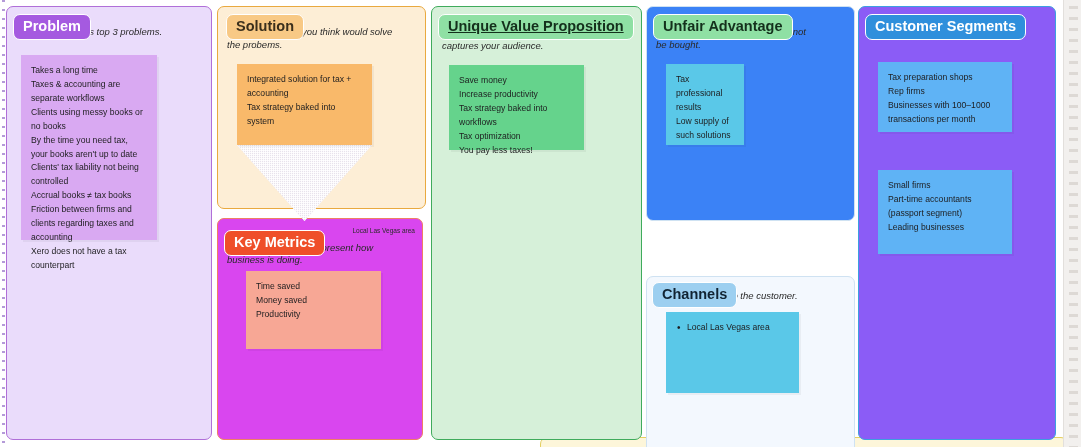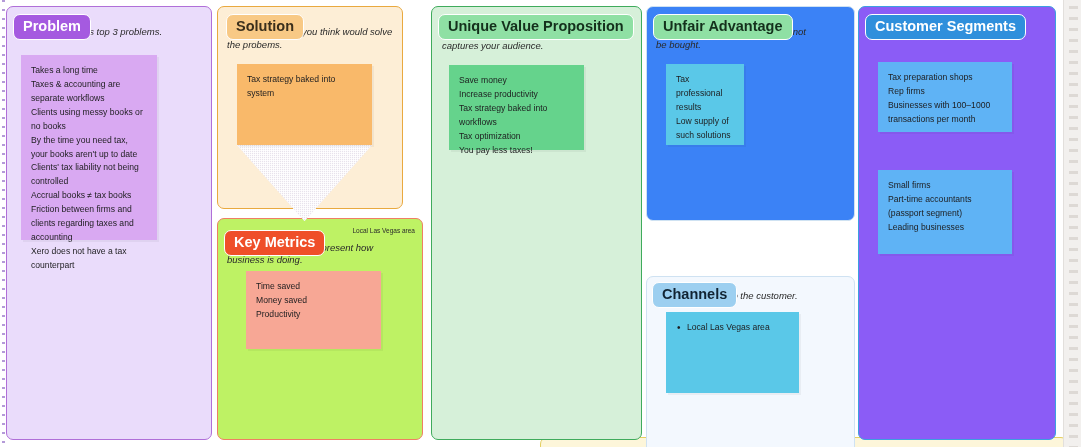--- a/index.html
+++ b/index.html
@@ -52,21 +52,21 @@
   
   .panel {
     position: absolute;
     border-radius: 7px;
     overflow: visible;
   }
 
   
   .p-problem   { background:#eadcfb; border:1.5px solid #b06fd8; }
   .p-solution  { background:#fdeed6; border:1.5px solid #e9a93f; }
-  .p-metrics   { background:#bef264; border:1.5px solid #ef7f63; }
+  .p-metrics   { background:#d946ef; border:1.5px solid #ef7f63; }
   .p-uvp       { background:#d6f0d9; border:1.5px solid #3fab5c; }
   .p-unfair    { background:#3b82f6; border:1.5px solid #cfe2f2; }
   .p-channels  { background:#f3f8fe; border:1.5px solid #cfe2f2; }
   .p-segments  { background:#8b5cf6; border:1.5px solid #3d9fe0; }
   .p-bottom    { background:#fdf6da; border:1.5px solid #e4cf63; }
 
   
   .badge {
     position: absolute;
     display: inline-block;
@@ -162,46 +162,47 @@
       <div>Taxes &amp; accounting are separate workflows</div>
       <div>Clients using messy books or no books</div>
       <div>By the time you need tax, your books aren't up to date</div>
       <div>Clients' tax liability not being controlled</div>
       <div>Accrual books ≠ tax books</div>
       <div>Friction between firms and clients regarding taxes and accounting</div>
       <div>Xero does not have a tax counterpart</div>
     </div>
   </div>
 
-  <div class="panel p-solution" style="left:217px; top:6px; width:186px; height:203px;">
+  <div class="panel p-solution" style="left:217px; top:6px; width:209px; height:203px;">
     <div class="badge b-solution" style="left:8px; top:7px;">Solution</div>
     <div class="hint" style="left:66px; top:18px;">ons you think would solve</div>
     <div class="hint" style="left:9px; top:31px;">the probems.</div>
     <div class="note n-orange" style="left:19px; top:57px; width:135px; height:81px;">
+      <div>Integrated solution for tax + accounting</div>
       <div>Tax strategy baked into system</div>
     </div>
     <div class="tri-wrap" style="left:19px; top:138px; width:135px; height:76px;">
       <div class="tri"></div>
     </div>
   </div>
 
   <div class="panel p-metrics" style="left:217px; top:218px; width:206px; height:222px;">
     <div class="badge b-metrics" style="left:6px; top:11px;">Key Metrics</div>
     <div class="hint" style="left:95px; top:22px;">represent how</div>
     <div class="hint" style="left:9px; top:34px;">business is doing.</div>
     <div class="corner-label" style="right:7px; top:8px;">Local Las Vegas area</div>
     <div class="note n-red" style="left:28px; top:52px; width:135px; height:78px;">
       <div>Time saved</div>
       <div>Money saved</div>
       <div>Productivity</div>
     </div>
   </div>
 
   <div class="panel p-uvp" style="left:431px; top:6px; width:211px; height:434px;">
-    <div class="badge b-uvp" style="left:6px; top:7px;">Unique Value Proposition</div>
+    <div class="badge b-uvp" style="left:6px; top:7px;text-decoration:underline;">Unique Value Proposition</div>
     <div class="hint" style="left:10px; top:32px;">captures your audience.</div>
     <div class="note n-green" style="left:17px; top:58px; width:135px; height:85px;">
       <div>Save money</div>
       <div>Increase productivity</div>
       <div>Tax strategy baked into workflows</div>
       <div>Tax optimization</div>
       <div>You pay less taxes!</div>
     </div>
   </div>
 

